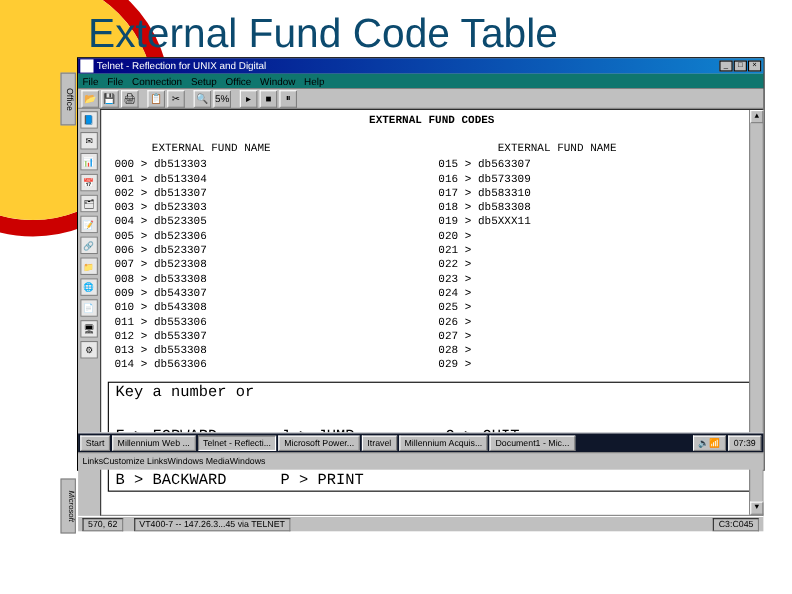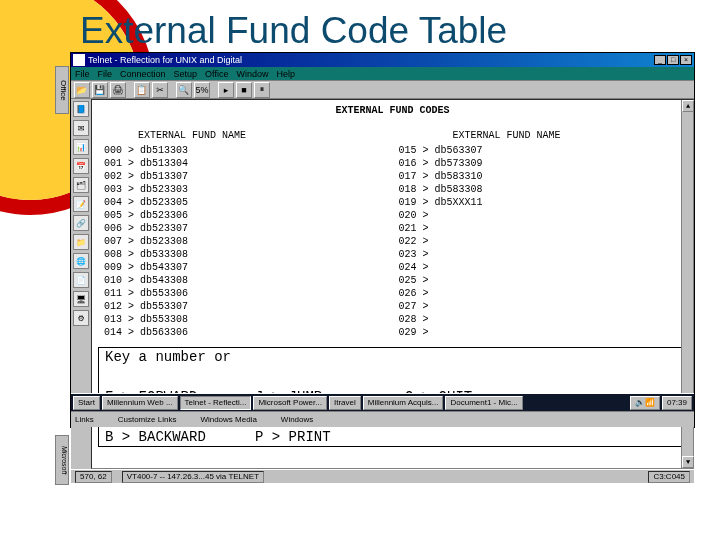--- a/index.html
+++ b/index.html
@@ -31,21 +31,21 @@
   .prompt-line { display: flex; margin-top: 28px; }
   .prompt-line span:first-child { width: 150px; }
   .cursor { display: inline-block; width: 6px; height: 10px; background: #000; vertical-align: middle; }
   .statusbar { height: 14px; background: #c0c0c0; border-top: 1px solid #fff; display: flex; align-items: center; font-size: 8px; padding: 0 4px; gap: 10px; }
   .statusbar .cell { border: 1px inset #808080; padding: 0 4px; height: 12px; line-height:10px; }
   .statusbar .spacer { flex: 1; }
   .taskbar { position: absolute; bottom: 16px; left: 0; right: 0; height: 18px; background: #0f172a; border-top: 1px solid #fff; display: flex; align-items: center; font-size: 8px; padding: 0 2px; gap: 2px; }
   .tbitem { border: 1px solid; border-color: #fff #808080 #808080 #fff; padding: 1px 4px; height: 14px; background:#c0c0c0; display:flex;align-items:center; }
   .tbitem.active { border-color: #808080 #fff #fff #808080; }
   .tbspacer { flex: 1; }
-  .linksbar { position: absolute; bottom: 0; left: 0; right: 0; height: 16px; background: #c0c0c0; border-top: 1px solid #808080; display: flex; align-items: center; font-size: 8px; padding: 0 4px; gap: 24px; }
+  .linksbar { position: absolute; bottom: 0; left: 0; right: 0; height: 16px; background: #c0c0c0; border-top: 1px solid #808080; display: flex; align-items: center; font-size: 8px; padding: 0 4px; gap: 0; }
   .scrollbar-v { position: absolute; right: 0; top: 0; bottom: 0; width: 12px; background: #c0c0c0; border-left: 1px solid #808080; }
   .scroll-btn { width: 12px; height: 12px; background: #c0c0c0; border: 1px solid; border-color: #fff #808080 #808080 #fff; font-size:7px; text-align:center; line-height:10px; }
   .scroll-btn.bot { position: absolute; bottom: 0; }
   .office-tab { position: absolute; left: 55px; top: 66px; width: 14px; height: 48px; background: #c0c0c0; border: 1px solid #808080; writing-mode: vertical-rl; font-size: 8px; text-align: center; z-index: 2; }
   .ms-tab { position: absolute; left: 55px; top: 435px; width: 14px; height: 50px; background: #c0c0c0; border: 1px solid #808080; writing-mode: vertical-rl; font-size: 7px; text-align: center; z-index: 2; font-style: italic; }
 </style>
 </head>
 <body>
 
 <div class="circle-ring"></div>

